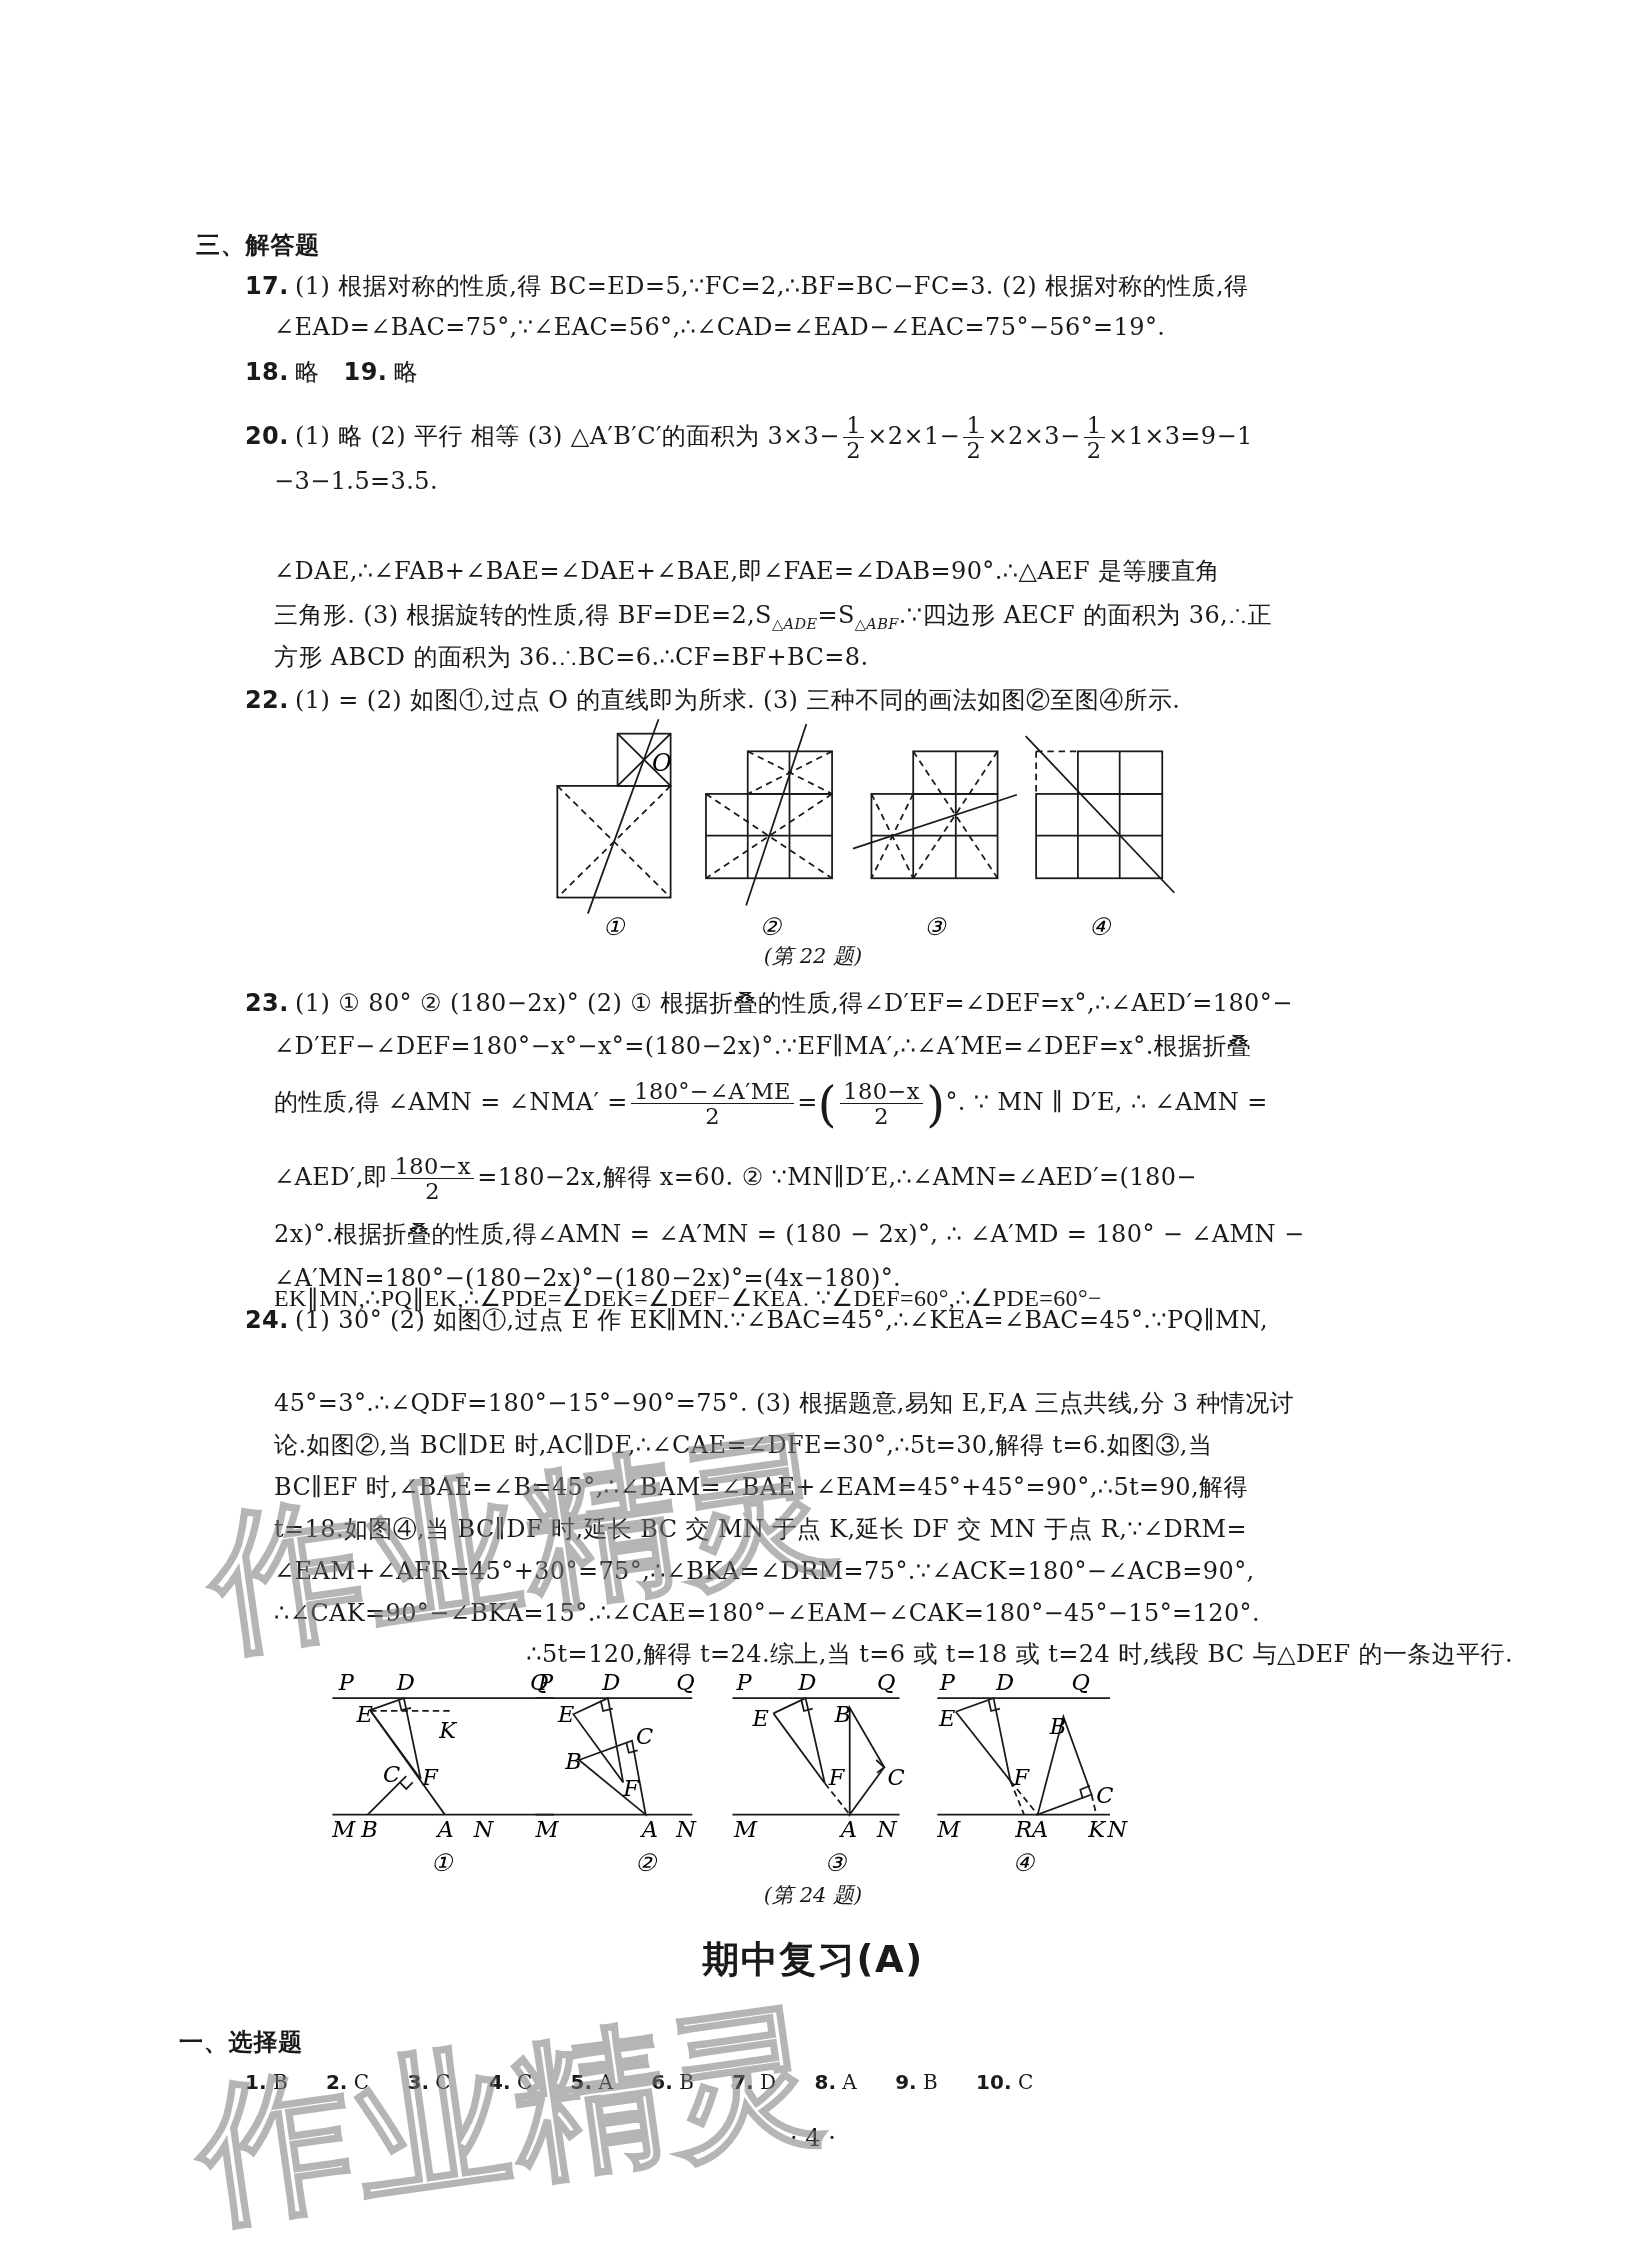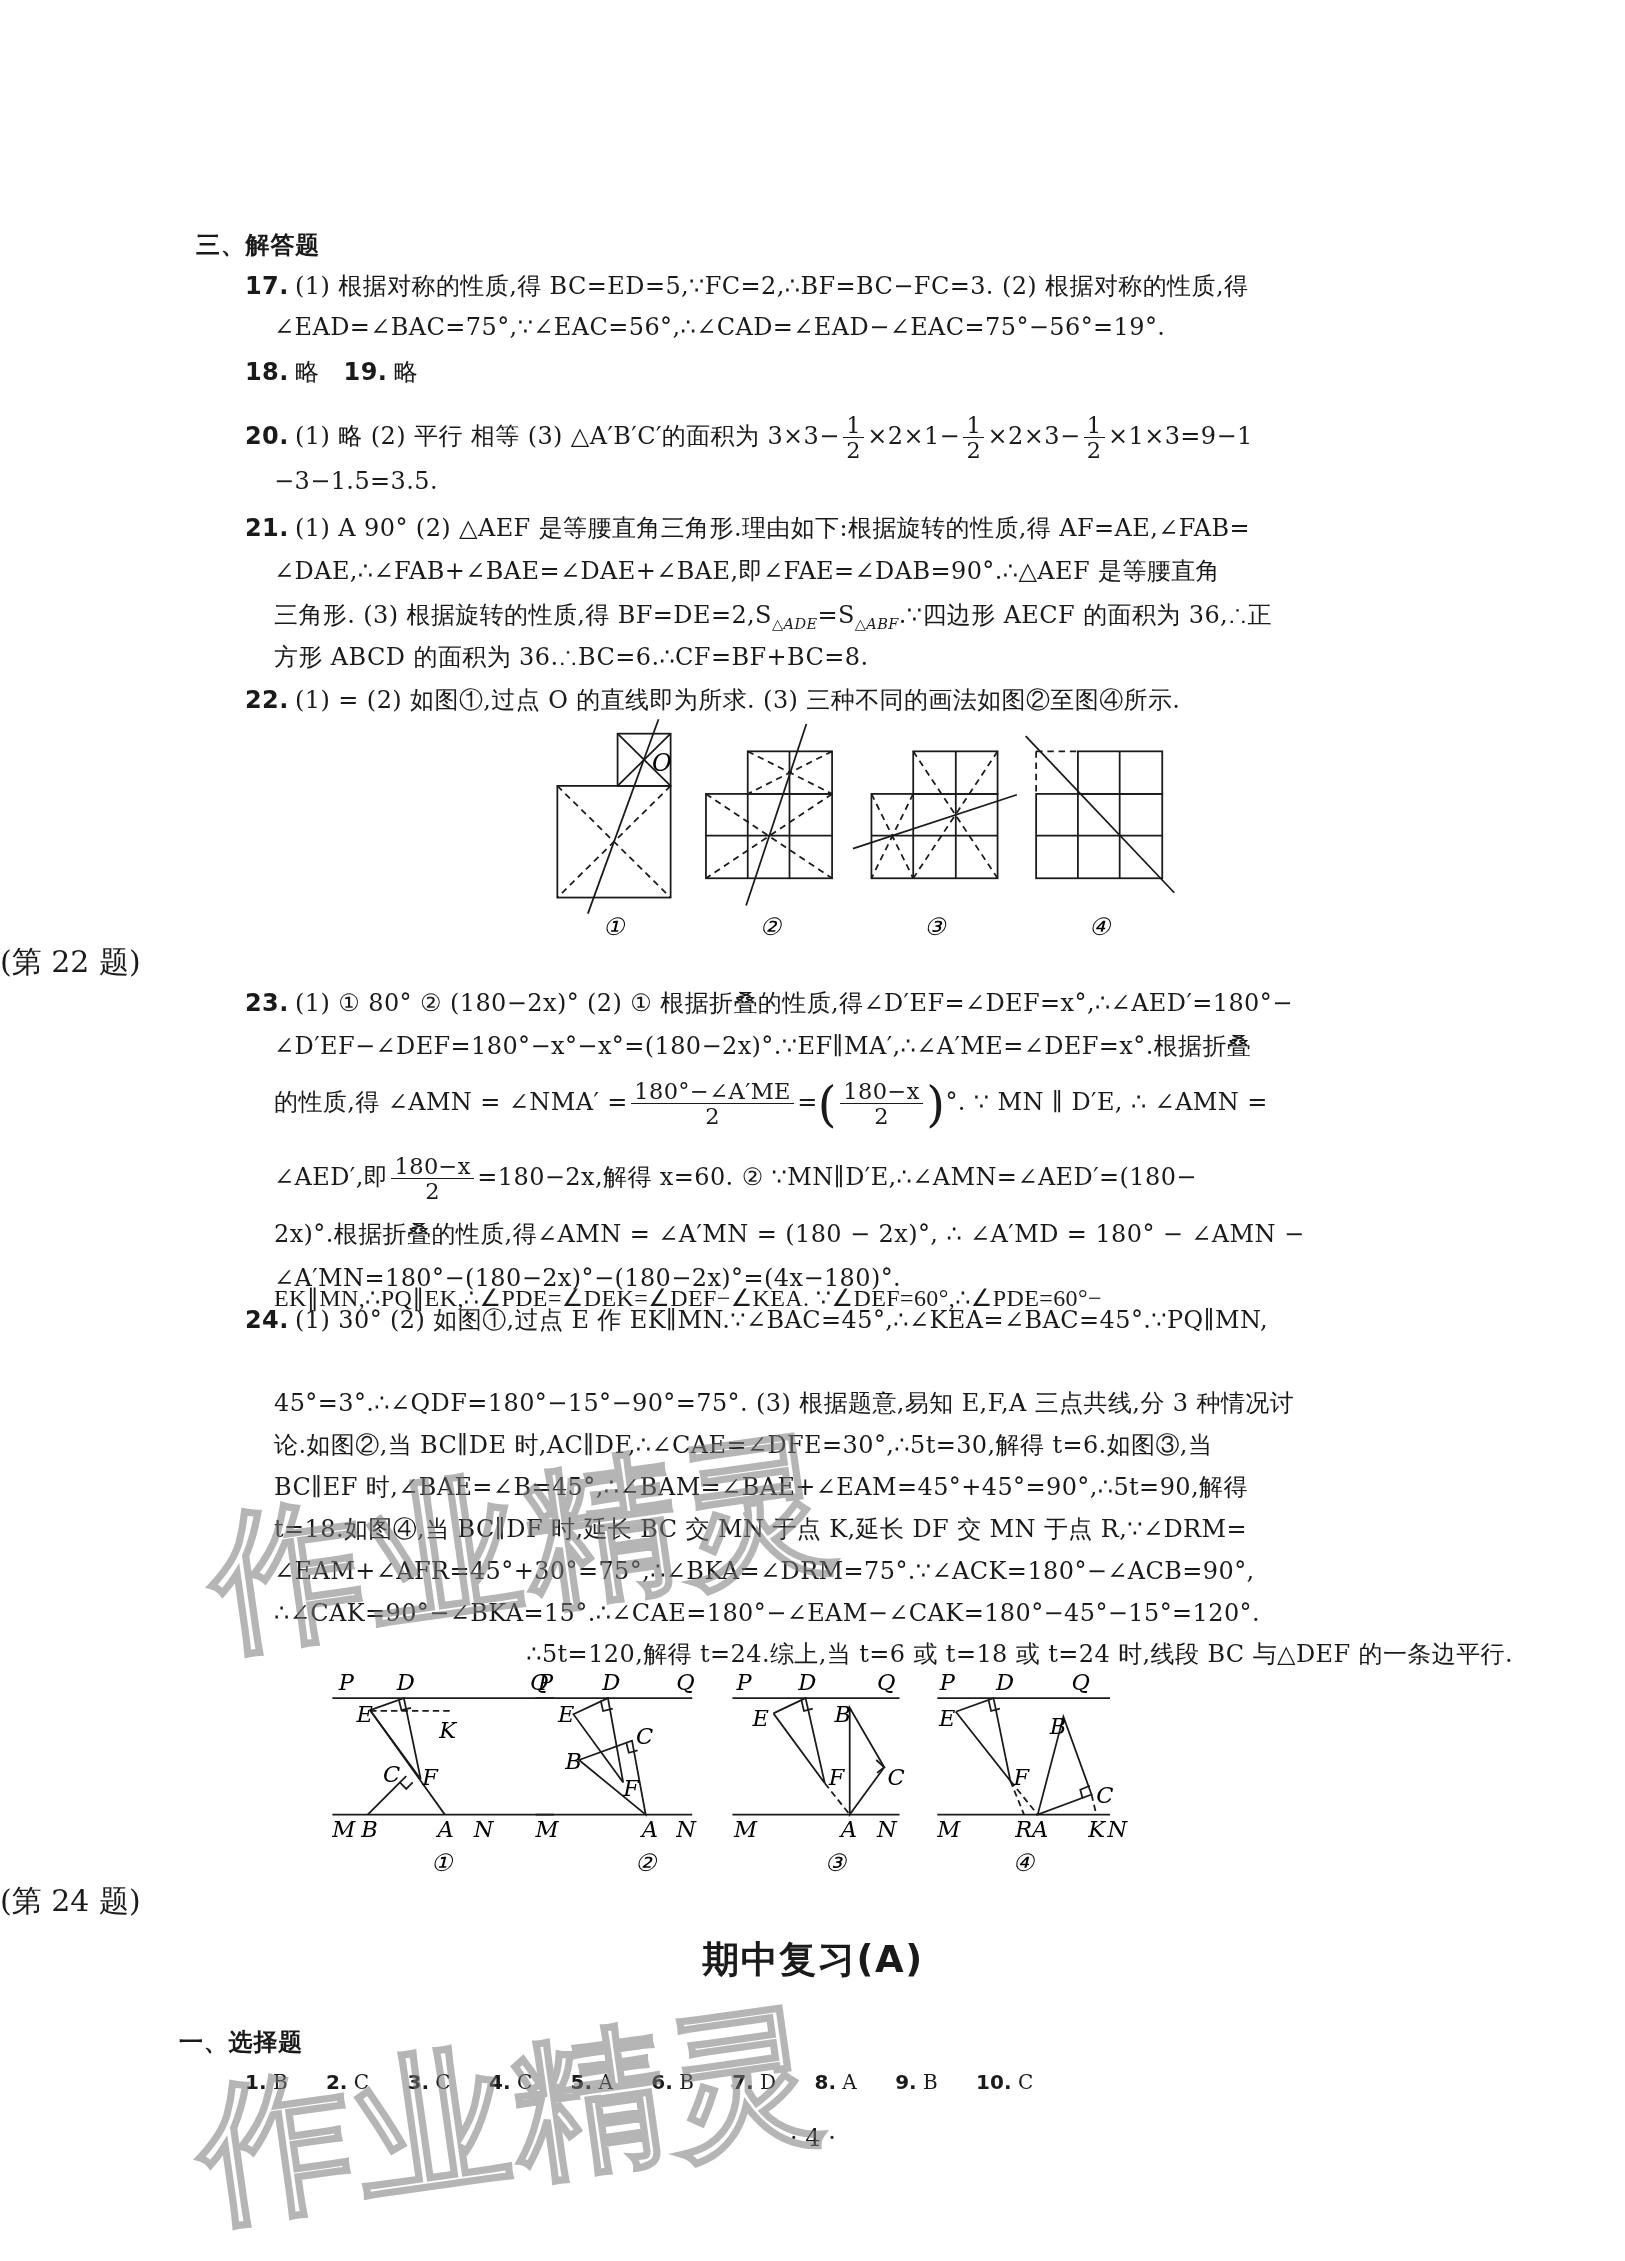--- a/index.html
+++ b/index.html
@@ -22,21 +22,21 @@
   .frac {
     display: inline-block; vertical-align: middle; text-align: center; margin: 0 3.2px;
     font-size: 22.5px; line-height: 24px;
   }
   .frac .num { display: block; padding: 0 3.2px; border-bottom: 1.6px solid #1a1a1a; }
   .frac .den { display: block; padding: 0 3.2px; }
   .paren { font-size: 48px; vertical-align: middle; line-height: 32px; }
   .sub { font-size: 14.5px; vertical-align: -6.4px; font-style: italic; }
   .figure { position: absolute; }
   .caption {
-    position: absolute; font-size: 30px; 
+    position: absolute; font-size: 21px; text-align: center; font-style: italic;
   }
   .title {
     position: absolute; left: 0; width: 1626px; top: 1935px; text-align: center;
     font-size: 37px; font-weight: bold;
     font-family: "DejaVu Sans", "Liberation Sans", sans-serif; letter-spacing: 1.6px;
   }
   .answers {
     position: absolute; left: 245px; top: 2070px; font-size: 20px; white-space: nowrap;
   }
   .answers .ans { display: inline-block; margin-right: 32px; }
@@ -68,23 +68,20 @@
   <div class="line" style="top:356px;">
     <span class="qnum">18.</span><span>略</span>
     &nbsp;&nbsp;<span class="qnum">19.</span><span>略</span>
   </div>
 
   <div class="line" style="top:412px; line-height:48px;">
     <span class="qnum">20.</span><span>(1) 略  (2) 平行  相等  (3) △A′B′C′的面积为 3×3−</span><span class="frac"><span class="num">1</span><span class="den">2</span></span><span>×2×1−</span><span class="frac"><span class="num">1</span><span class="den">2</span></span><span>×2×3−</span><span class="frac"><span class="num">1</span><span class="den">2</span></span><span>×1×3=9−1</span>
   </div>
   <div class="line" style="top:465px; left:274px;">−3−1.5=3.5.</div>
 
-  <div class="line" style="top:512px;">
-    <span class="qnum">21.</span><span>(1) A   90°  (2) △AEF 是等腰直角三角形.理由如下:根据旋转的性质,得 AF=AE,∠FAB=</span>
-  </div>
   <div class="line" style="top:555px; left:274px;">∠DAE,∴∠FAB+∠BAE=∠DAE+∠BAE,即∠FAE=∠DAB=90°.∴△AEF 是等腰直角</div>
   <div class="line" style="top:599px; left:274px;">
     <span>三角形.  (3) 根据旋转的性质,得 BF=DE=2,S</span><span class="sub">△ADE</span><span>=S</span><span class="sub">△ABF</span><span>.∵四边形 AECF 的面积为 36,∴正</span>
   </div>
   <div class="line" style="top:641px; left:274px;">方形 ABCD 的面积为 36.∴BC=6.∴CF=BF+BC=8.</div>
 
   <div class="line" style="top:684px;">
     <span class="qnum">22.</span><span>(1) =  (2) 如图①,过点 O 的直线即为所求.  (3) 三种不同的画法如图②至图④所示.</span>
   </div>
 

